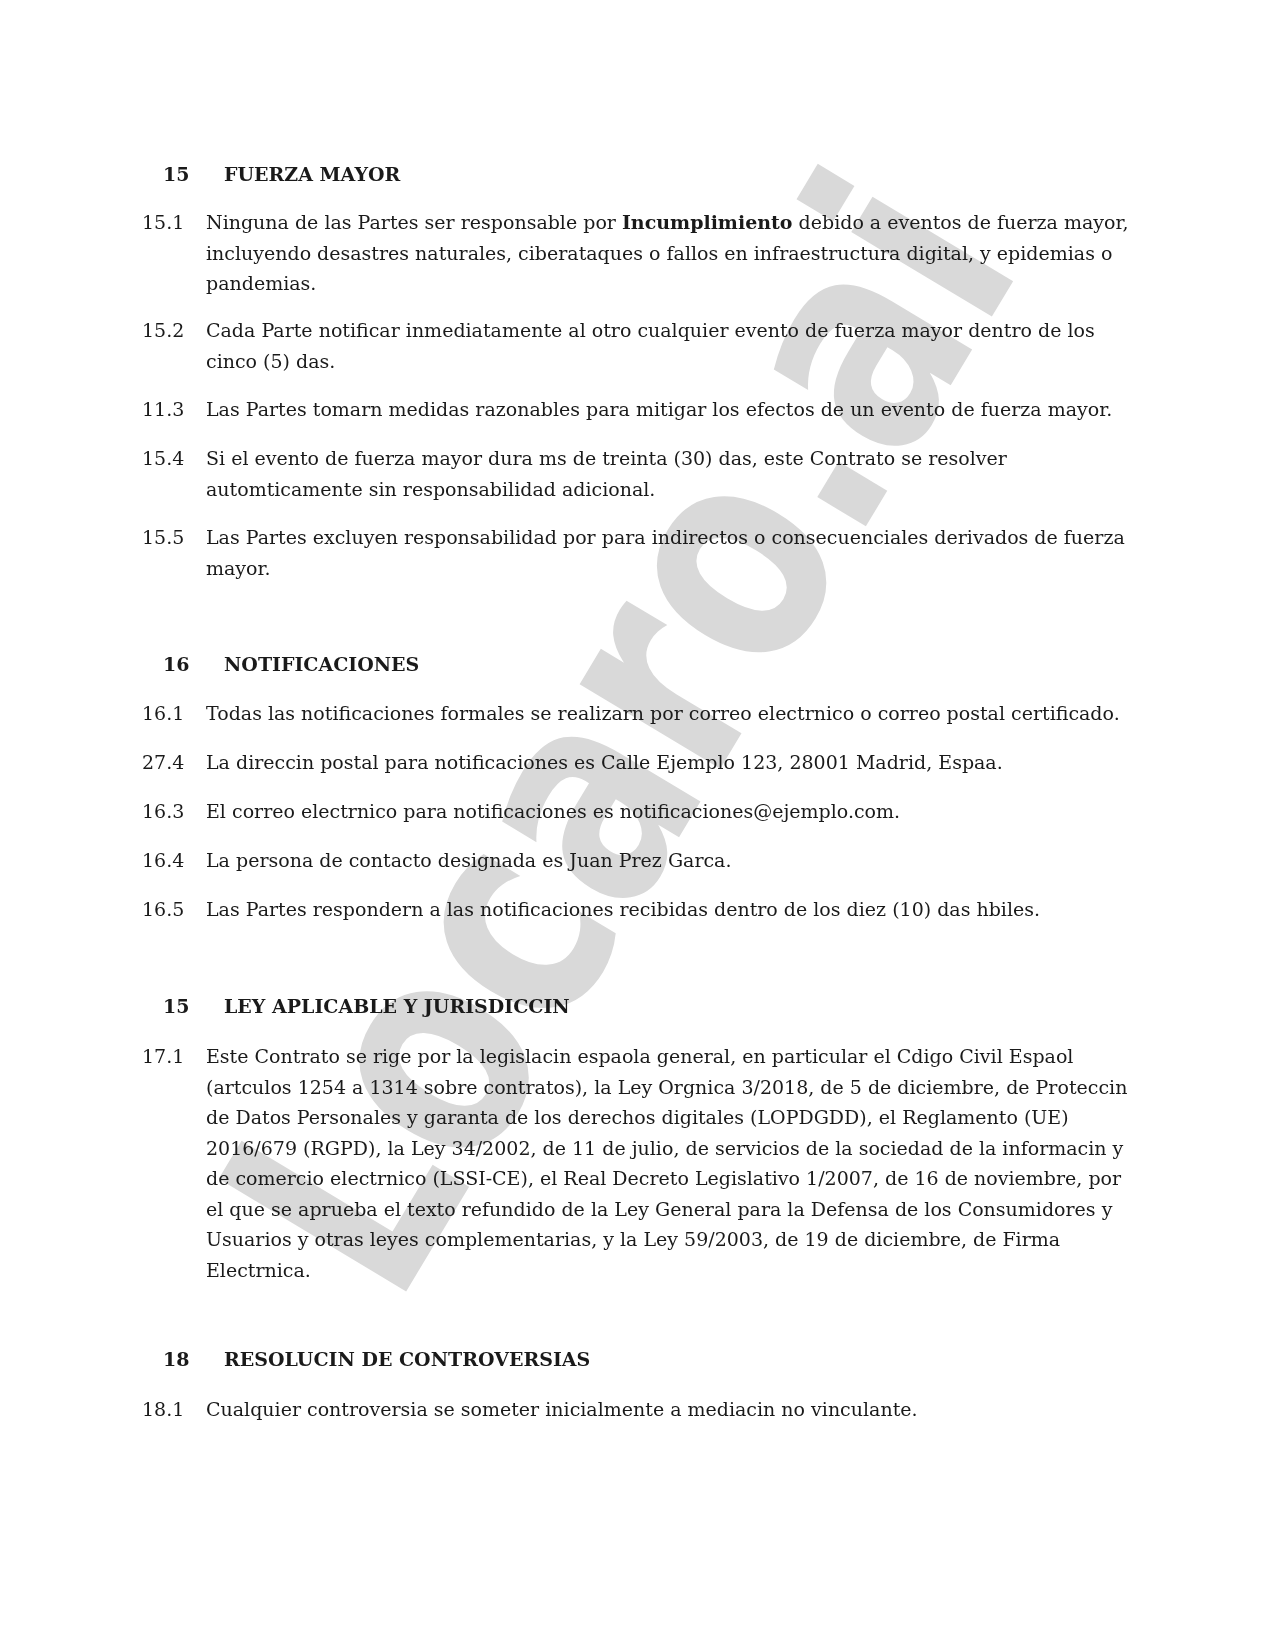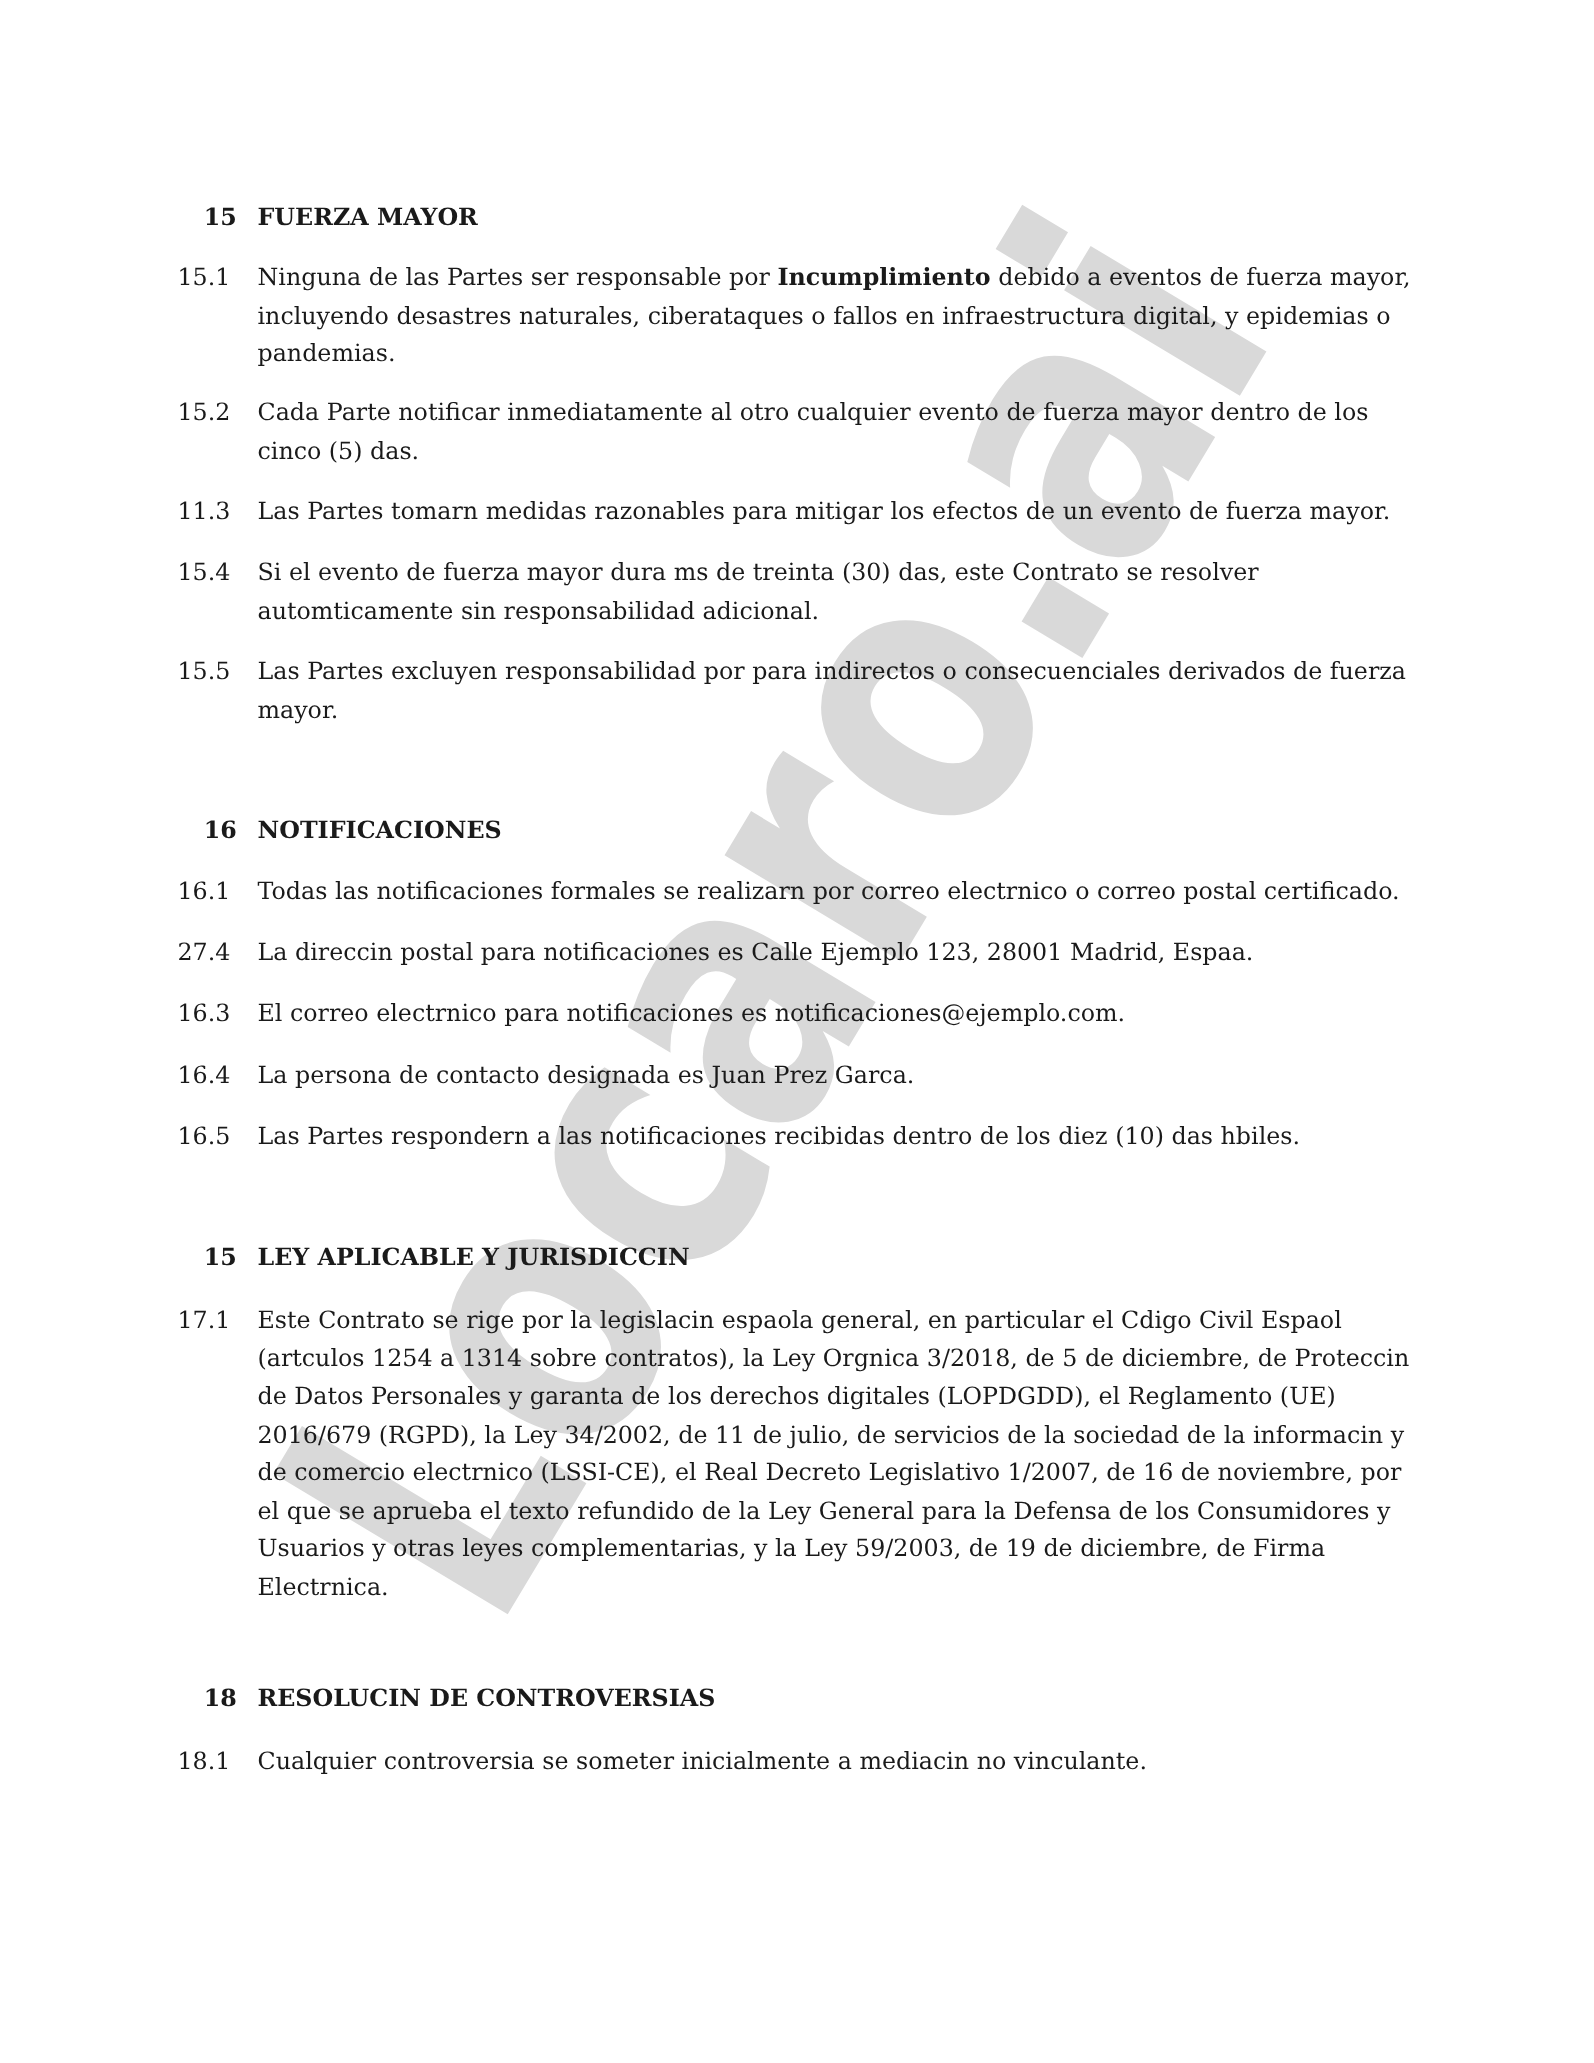--- a/index.html
+++ b/index.html
@@ -2,21 +2,21 @@
 <html><head>
 <meta charset="utf-8">
 <style>
   html, body { margin: 0; padding: 0; background: #ffffff; }
   body { width: 1275px; height: 1650px; position: relative; overflow: hidden;
          font-family: "DejaVu Serif", "Liberation Serif", serif; color: #1a1a1a; }
   .watermark { position: absolute; left: 0; top: 0; width: 1275px; height: 1650px; pointer-events: none; z-index: 0; }
   .page { position: absolute; left: 0; top: 0; width: 1275px; z-index: 1; }
   .heading { position: absolute; left: 0; font-weight: bold; font-size: 19px; }
   .heading .num { position: absolute; left: 150px; width: 40px; margin-left: 13px; }
-  .heading .title { position: absolute; left: 206px; white-space: nowrap; }
+  .heading .title { position: absolute; left: 224px; white-space: nowrap; }
   .clause { position: absolute; left: 0; font-size: 19px; line-height: 30.5px; }
   .clause .num { position: absolute; left: 142px; width: 50px; }
   .clause .text { position: absolute; left: 206px; width: 930px; }
   .clause .text b { font-weight: bold; text-align: center; }
 </style>
 </head>
 <body>
 
 <svg class="watermark" viewBox="0 0 1275 1650">
   <text x="0" y="0" fill="#d9d9d9" font-family="DejaVu Sans, sans-serif" font-weight="bold" font-size="300" transform="translate(395,1310) rotate(-59)" textLength="1220" lengthAdjust="spacingAndGlyphs">Locaro.ai</text>

